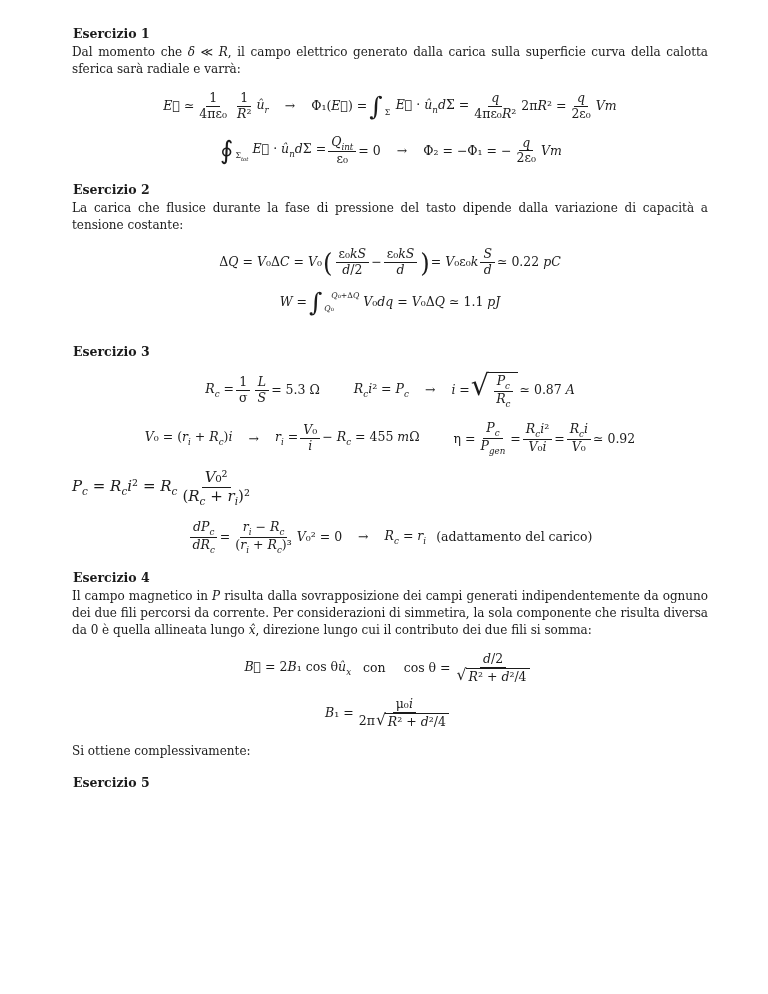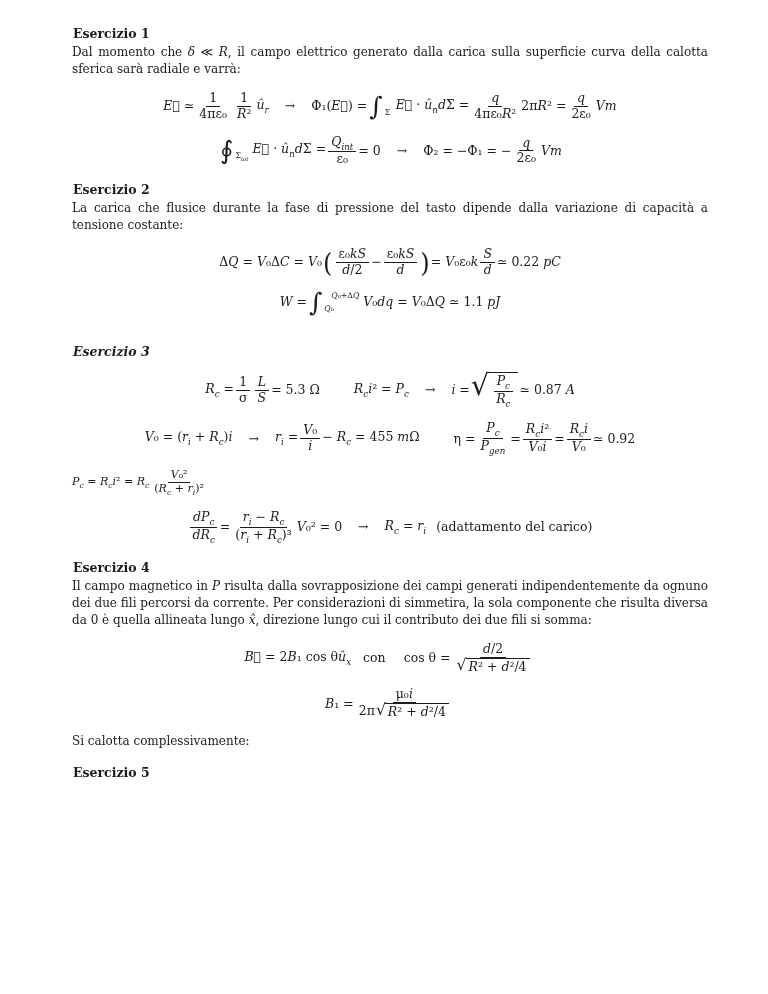--- a/index.html
+++ b/index.html
@@ -4,28 +4,28 @@
 <style>
   * { box-sizing: border-box; }
   html, body { margin: 0; padding: 0; background: #ffffff; }
   .page {
     width: 768px; min-height: 994px; background: #ffffff; color: #1b1b1b;
     font-family: "DejaVu Serif", "Liberation Serif", serif;
     font-size: 12px; padding: 26px 60px 30px 72px;
   }
   h3 { font-size: 12.5px; font-weight: 700; margin: 15px 1px 3px; }
   h3.first { margin-top: 0; }
-  h3.sp-lg { margin-top: 30px; font-style: italic; }
+  h3.sp-lg { margin-top: 30px; }
   p { margin: 2px 0; line-height: 1.42; text-align: justify; }
   .eq {
     display: flex; flex-wrap: wrap; justify-content: center; align-items: center;
     margin: 13px 0; font-size: 12.5px; line-height: 1.3;
   }
   .eq.left { justify-content: flex-start; margin: 10px 0; }
-  .eq.tight { font-size: 11px; }
+  .eq.tight { font-size: 15px; }
   .mt { white-space: nowrap; }
   .mt.wrap { white-space: normal; }
   sub, sup { font-size: 0.7em; }
   .gap { display: inline-block; height: 1px; }
   .frac { display: inline-flex; flex-direction: column; align-items: center; vertical-align: middle; margin: 0 2px; }
   .fnum, .fden { display: block; padding: 0 3px; line-height: 1.18; white-space: nowrap; text-align: center; }
   .fnum { border-bottom: 1px solid #1b1b1b; }
   .fnum.segrow, .fden.segrow { display: inline-flex; align-items: center; justify-content: center; }
   .sqrt { display: inline-flex; align-items: flex-start; margin: 0 1px; }
   .rad { font-size: 1.25em; line-height: 1; margin-right: -1px; }
@@ -258,21 +258,21 @@
             <span class="mt">2π</span>
             <span class="sqrt">
               <span class="rad">√</span>
               <span class="radc">
                 <span class="mt"><i>R</i>² + <i>d</i>²/4</span>
               </span>
             </span>
           </span>
         </span>
       </div>
-    <p>Si calotta complessivamente:</p>
+    <p>Si ottiene complessivamente:</p>
   </section>
 
   <section>
     <h3>Esercizio 5</h3>
 
   </section>
 
 </div>
 
 </body></html>

